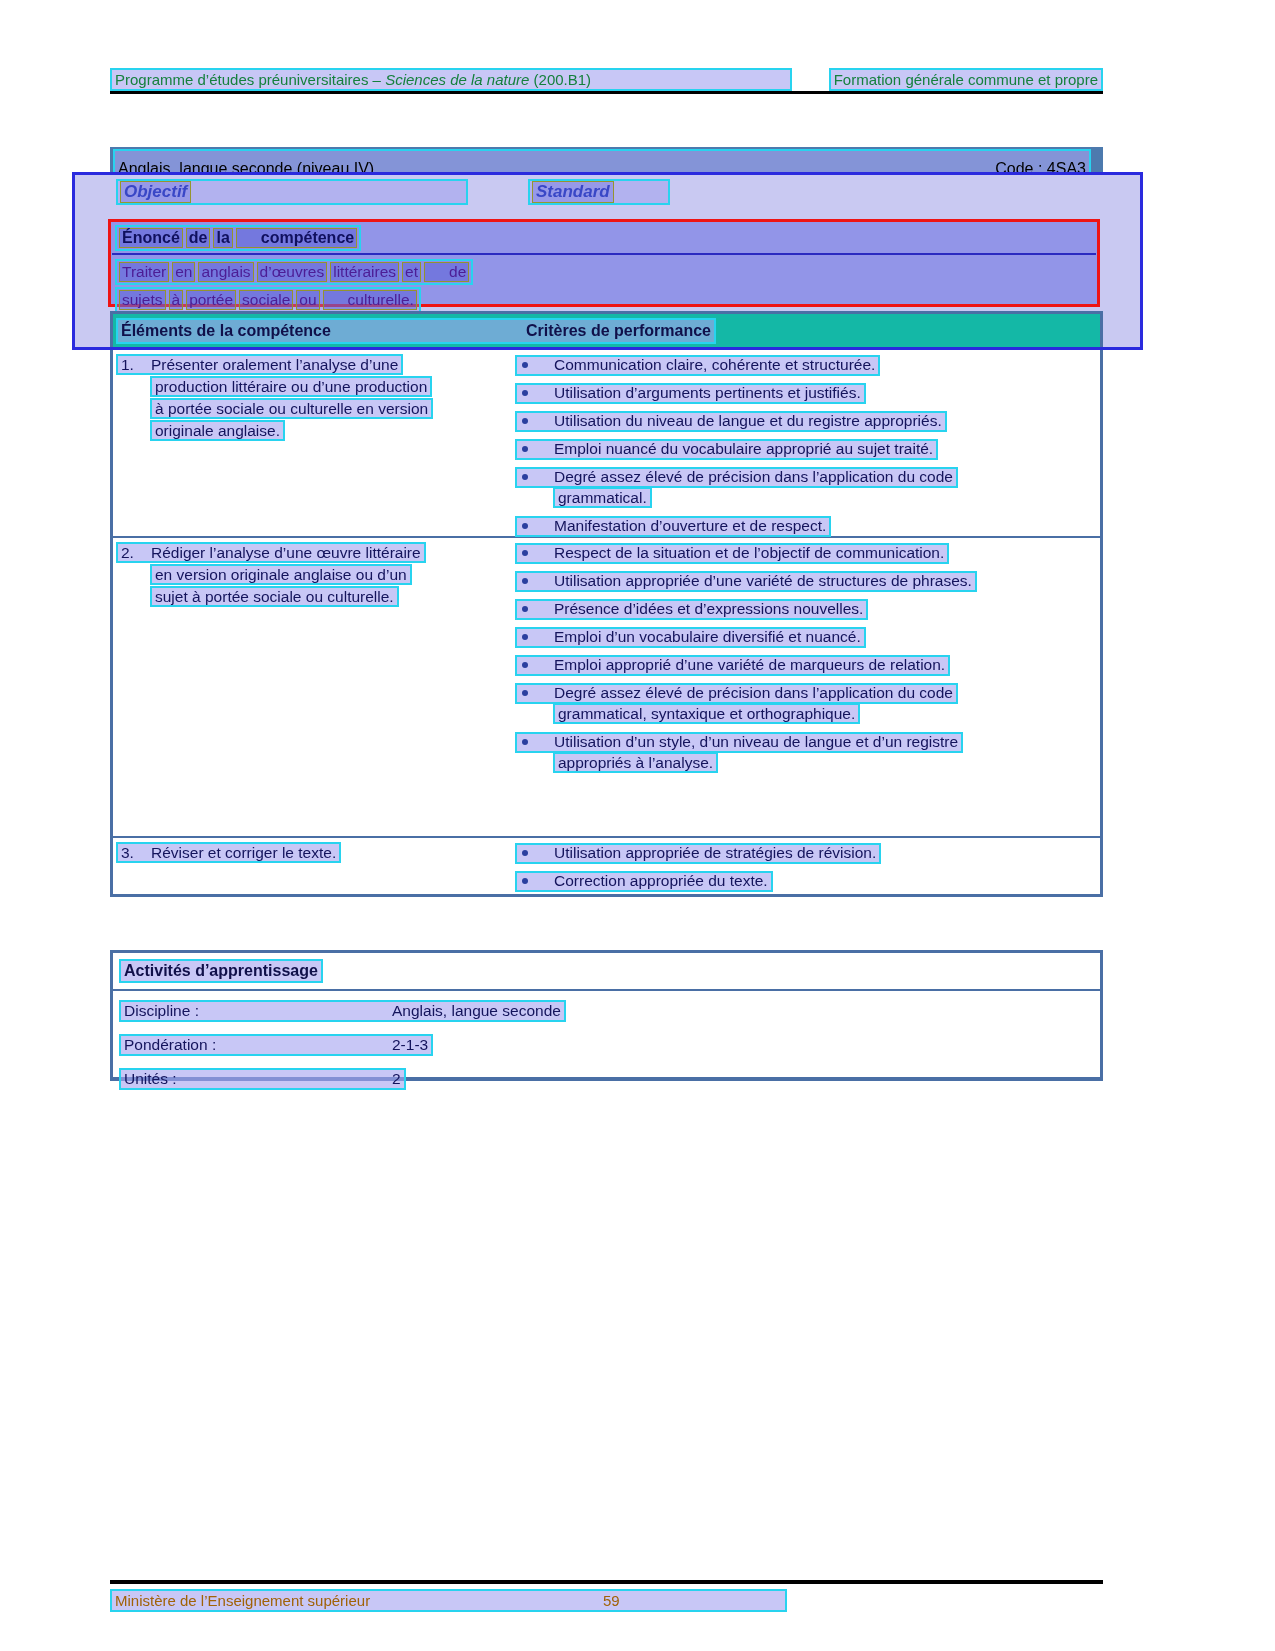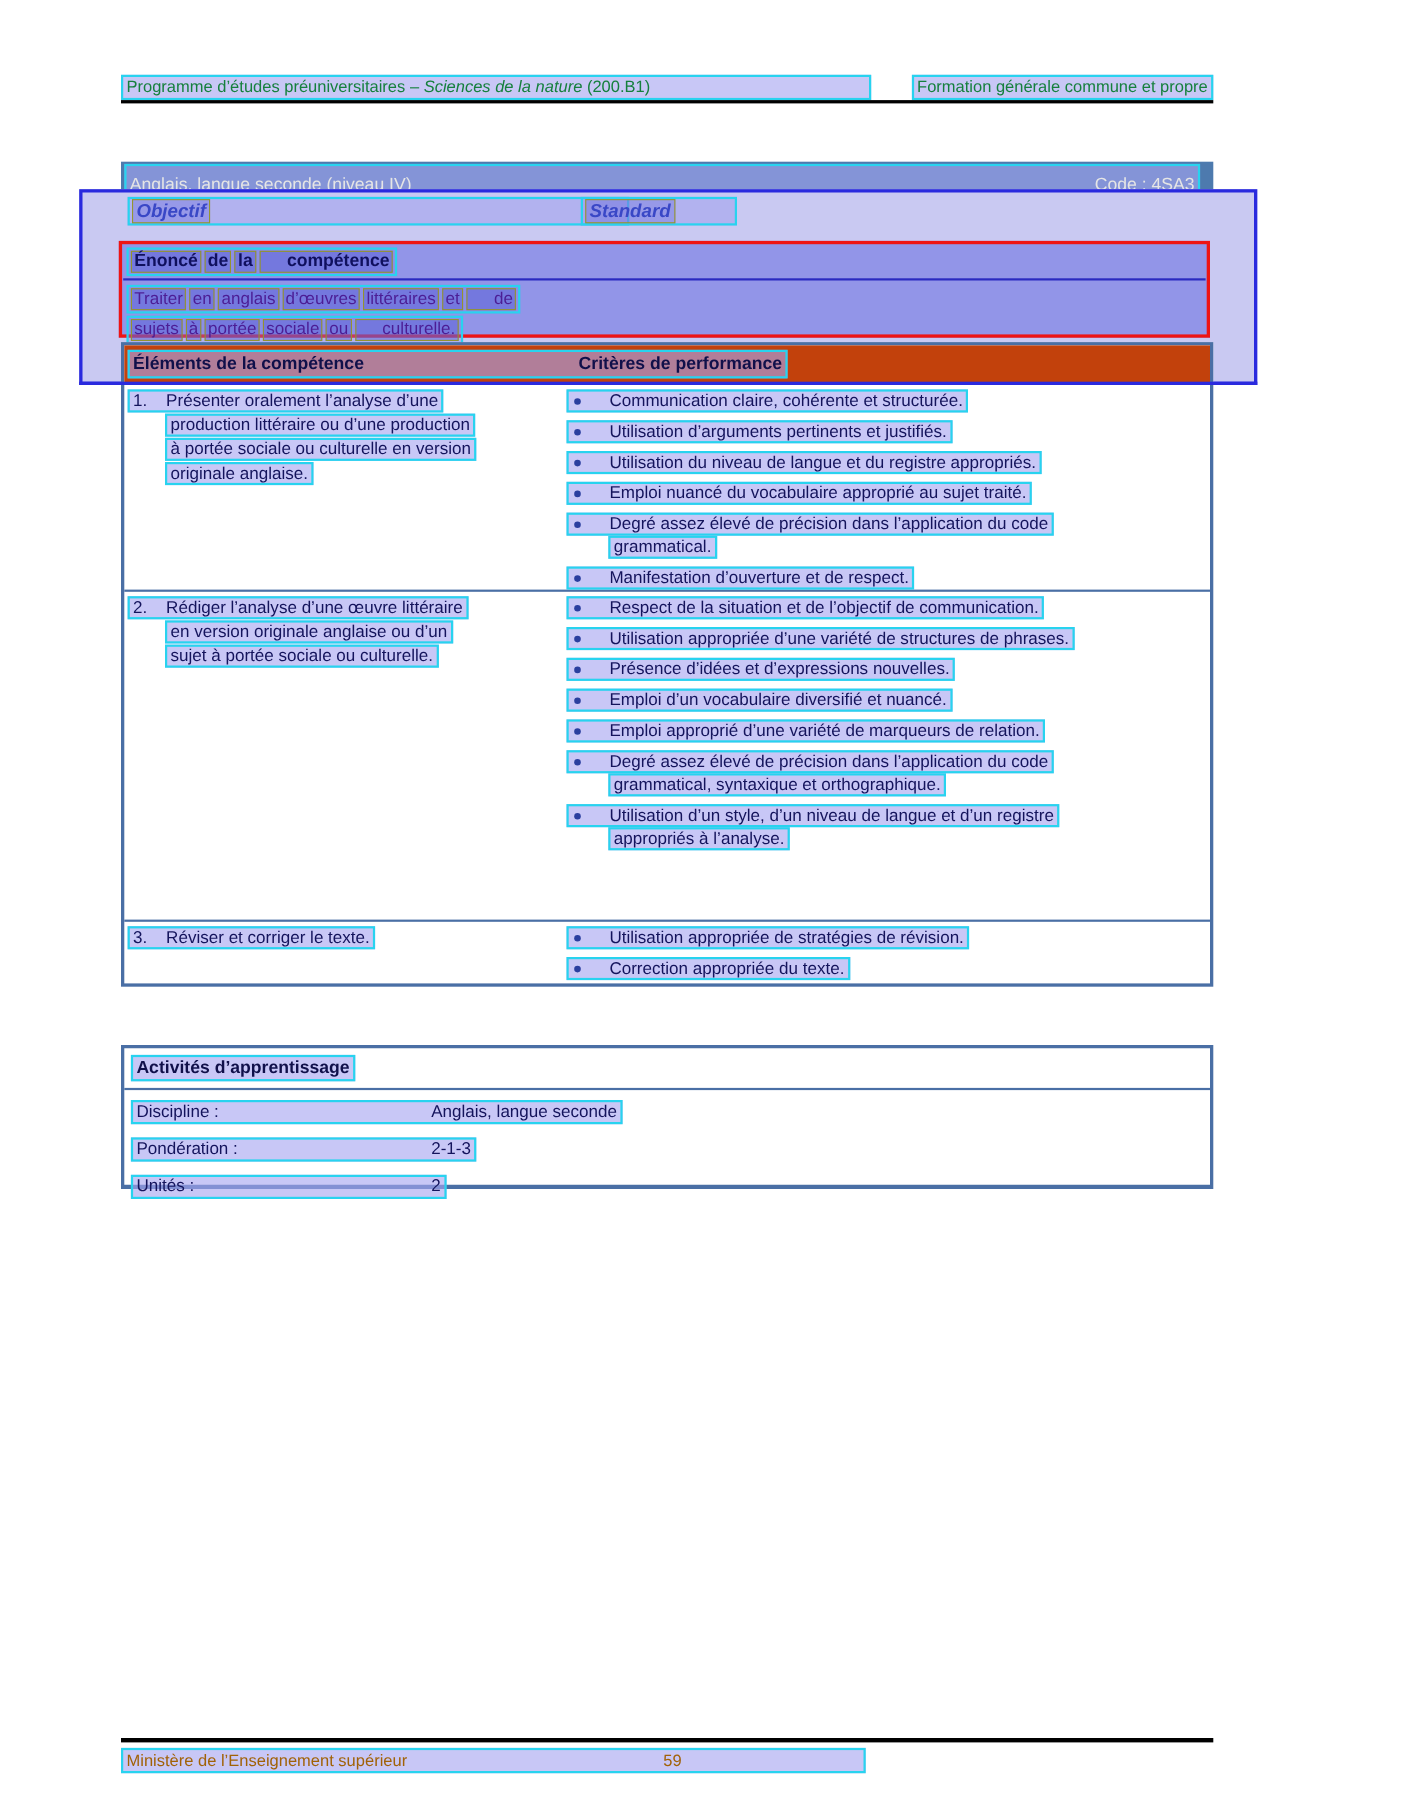--- a/index.html
+++ b/index.html
@@ -15,31 +15,31 @@
        font-size:15px;color:#15803d;}
   .hdr .hl{height:23px;}
   .hdr-left{width:682px;}
   .rule-black{position:absolute;left:110px;width:993px;background:#000;}
   .top-rule{top:91px;height:3px;}
 
   
   .titlebar{position:absolute;top:147px;left:110px;width:993px;height:26px;background:#4d7aae;}
   .titlebar .hl{position:absolute;left:3px;top:2px;width:978px;height:39px;
                 display:flex;justify-content:space-between;align-items:center;
-                color:#e5e5e5;font-size:16px;}
+                color:#000000;font-size:16px;}
 
   
   .band{position:absolute;left:72px;top:172px;width:1071px;height:178px;background:#c9c9f2;
         border:3px solid #2a2ade;box-sizing:border-box;z-index:1;}
   .band-line{position:absolute;left:72px;top:347px;width:1071px;height:3px;background:#2a2ade;z-index:6;}
 
   .obj-std{position:absolute;left:72px;top:179px;width:1071px;height:27px;z-index:3;}
   .objbox{position:absolute;top:0;height:26px;border:2px solid #28d3ef;background:rgba(150,150,235,.45);
           box-sizing:border-box;display:flex;align-items:center;padding-left:2px;}
-  .objA{left:44px;width:456px;}
+  .objA{left:44px;width:352px;}
   .objB{left:456px;width:142px;}
   .obj-word{display:inline-block;border:1px solid #95952f;background:rgba(90,95,215,.30);
             padding:0 3px;font-weight:bold;font-style:italic;font-size:17px;color:#3947c6;}
 
   
   .redbox{position:absolute;left:108px;top:219px;width:992px;height:88px;background:#9295e8;
           border:3px solid #ee1414;box-sizing:border-box;z-index:3;}
   .enonce-heading{position:absolute;left:4px;top:3px;}
   .line-box{border:2px solid #28d3ef;background:rgba(130,132,225,.35);display:inline-block;
             padding:1px 2px;box-sizing:border-box;white-space:nowrap;}
@@ -47,21 +47,21 @@
         padding:0 2px;margin-right:3px;font-size:15.5px;color:#4c1d95;}
   .word:last-child{margin-right:0;padding-left:24px;}
   .enonce-heading .word{font-weight:bold;font-size:16px;color:#10105e;}
   .enonce-sep{position:absolute;left:1px;right:1px;top:31px;height:2px;background:#2a2ac0;}
   .enonce-body{position:absolute;left:4px;top:37px;}
   .enonce-body .bodyline{height:28px;}
 
   
   .comp-table{position:absolute;left:110px;top:311px;width:993px;height:586px;background:#fff;
               border:3px solid #4a6fa5;box-sizing:border-box;z-index:4;}
-  .comp-header{height:36px;background:#c2410c;padding:4px 0 0 3px;box-sizing:border-box;}
+  .comp-header{height:36px;background:#14b8a6;padding:4px 0 0 3px;box-sizing:border-box;}
   .comp-header .hl{height:26px;font-weight:bold;font-size:16px;color:#10104a;}
   .comp-header .c1{display:inline-block;width:405px;}
   .comp-header .c2{display:inline-block;}
 
   .comp-row{display:flex;box-sizing:border-box;}
   .comp-row.sep{border-top:2px solid #4a6fa5;}
   .el-zone{width:400px;box-sizing:border-box;padding:4px 0 0 3px;}
   .el-line{height:22px;}
   .el-line .hl{height:21px;font-size:15.5px;white-space:nowrap;}
   .el-line.cont{margin-left:34px;}

